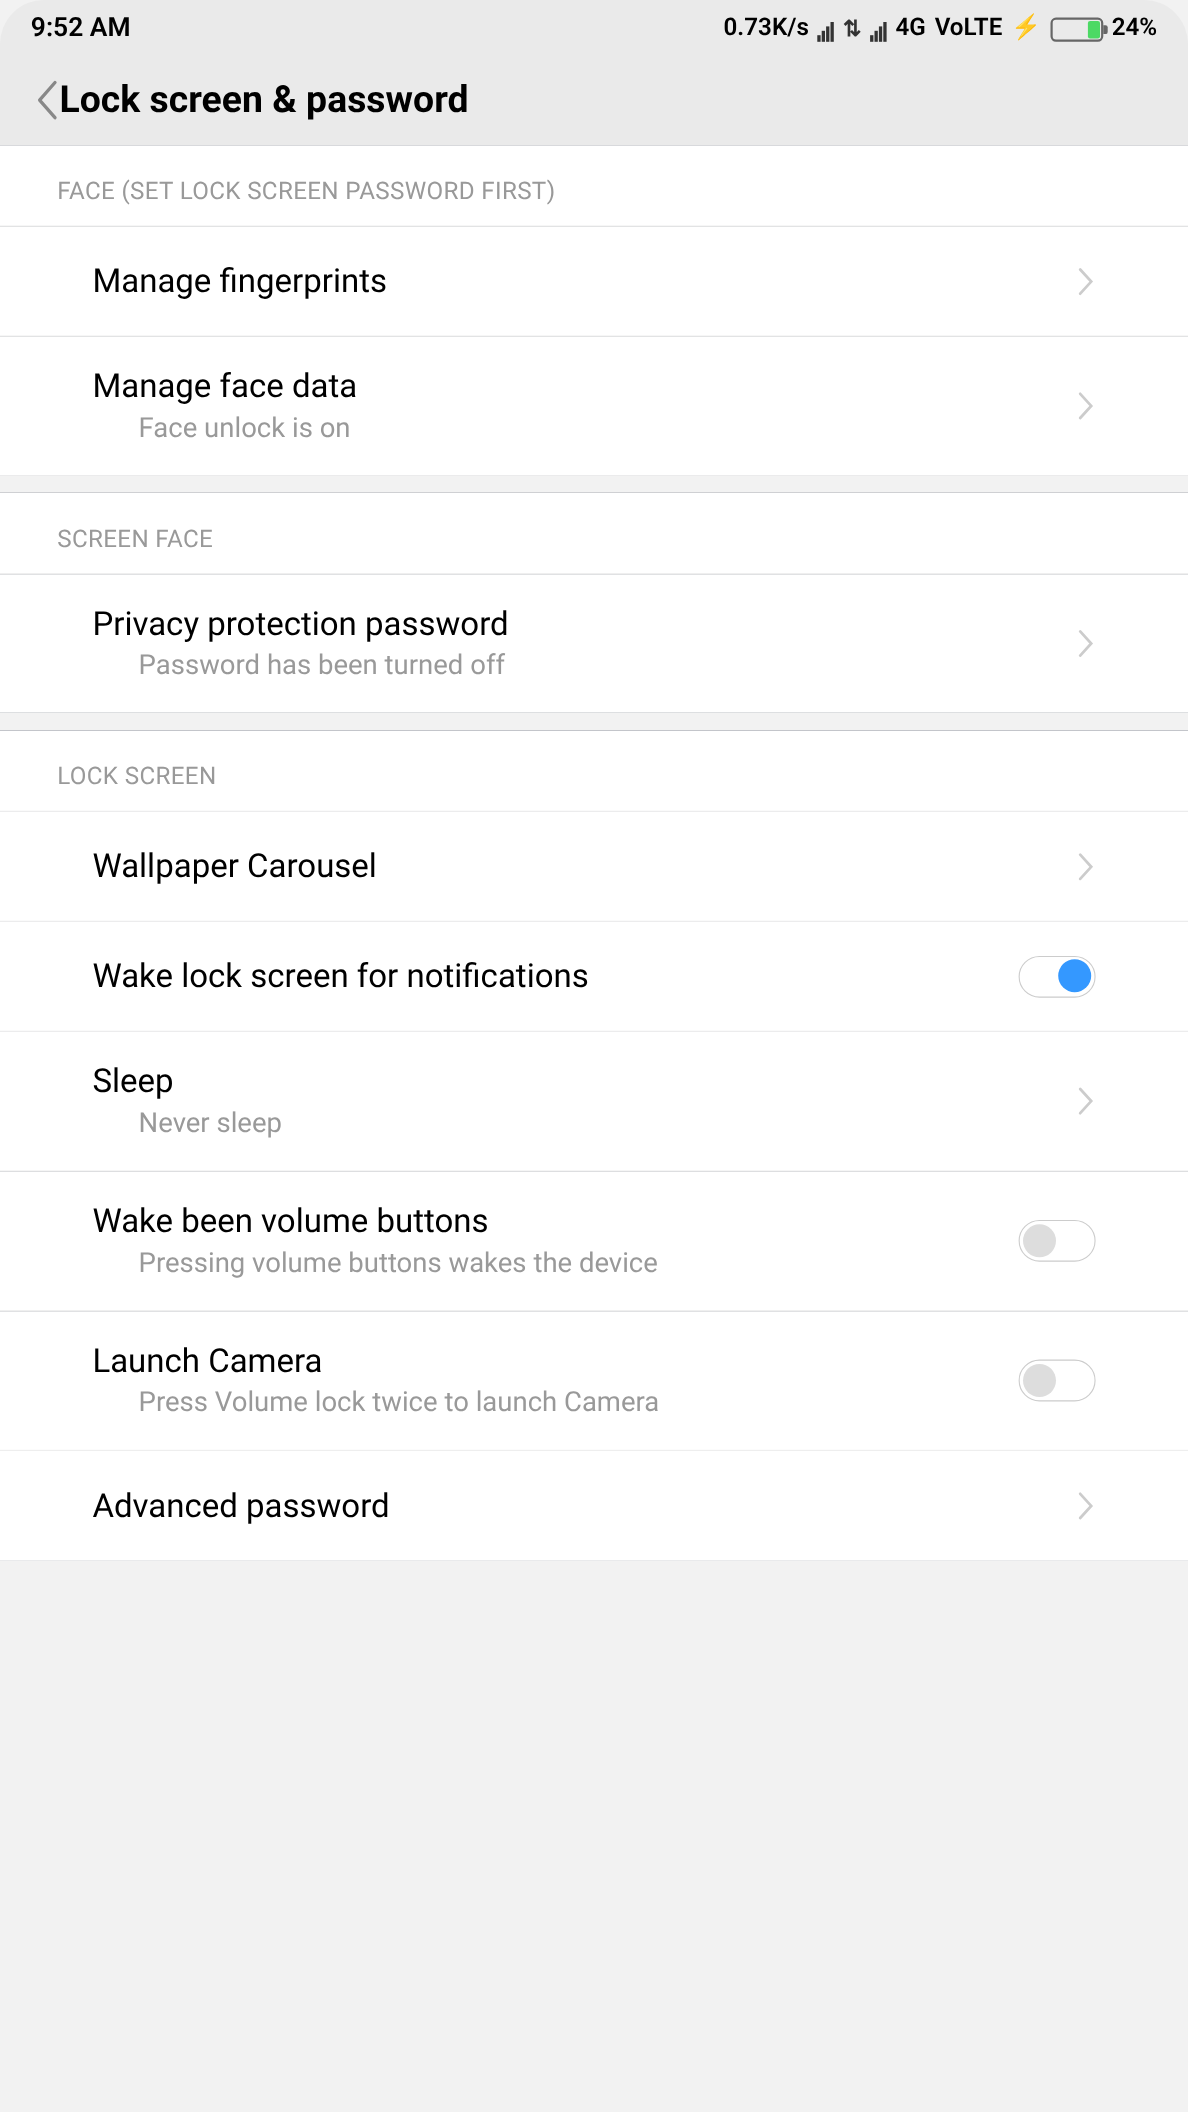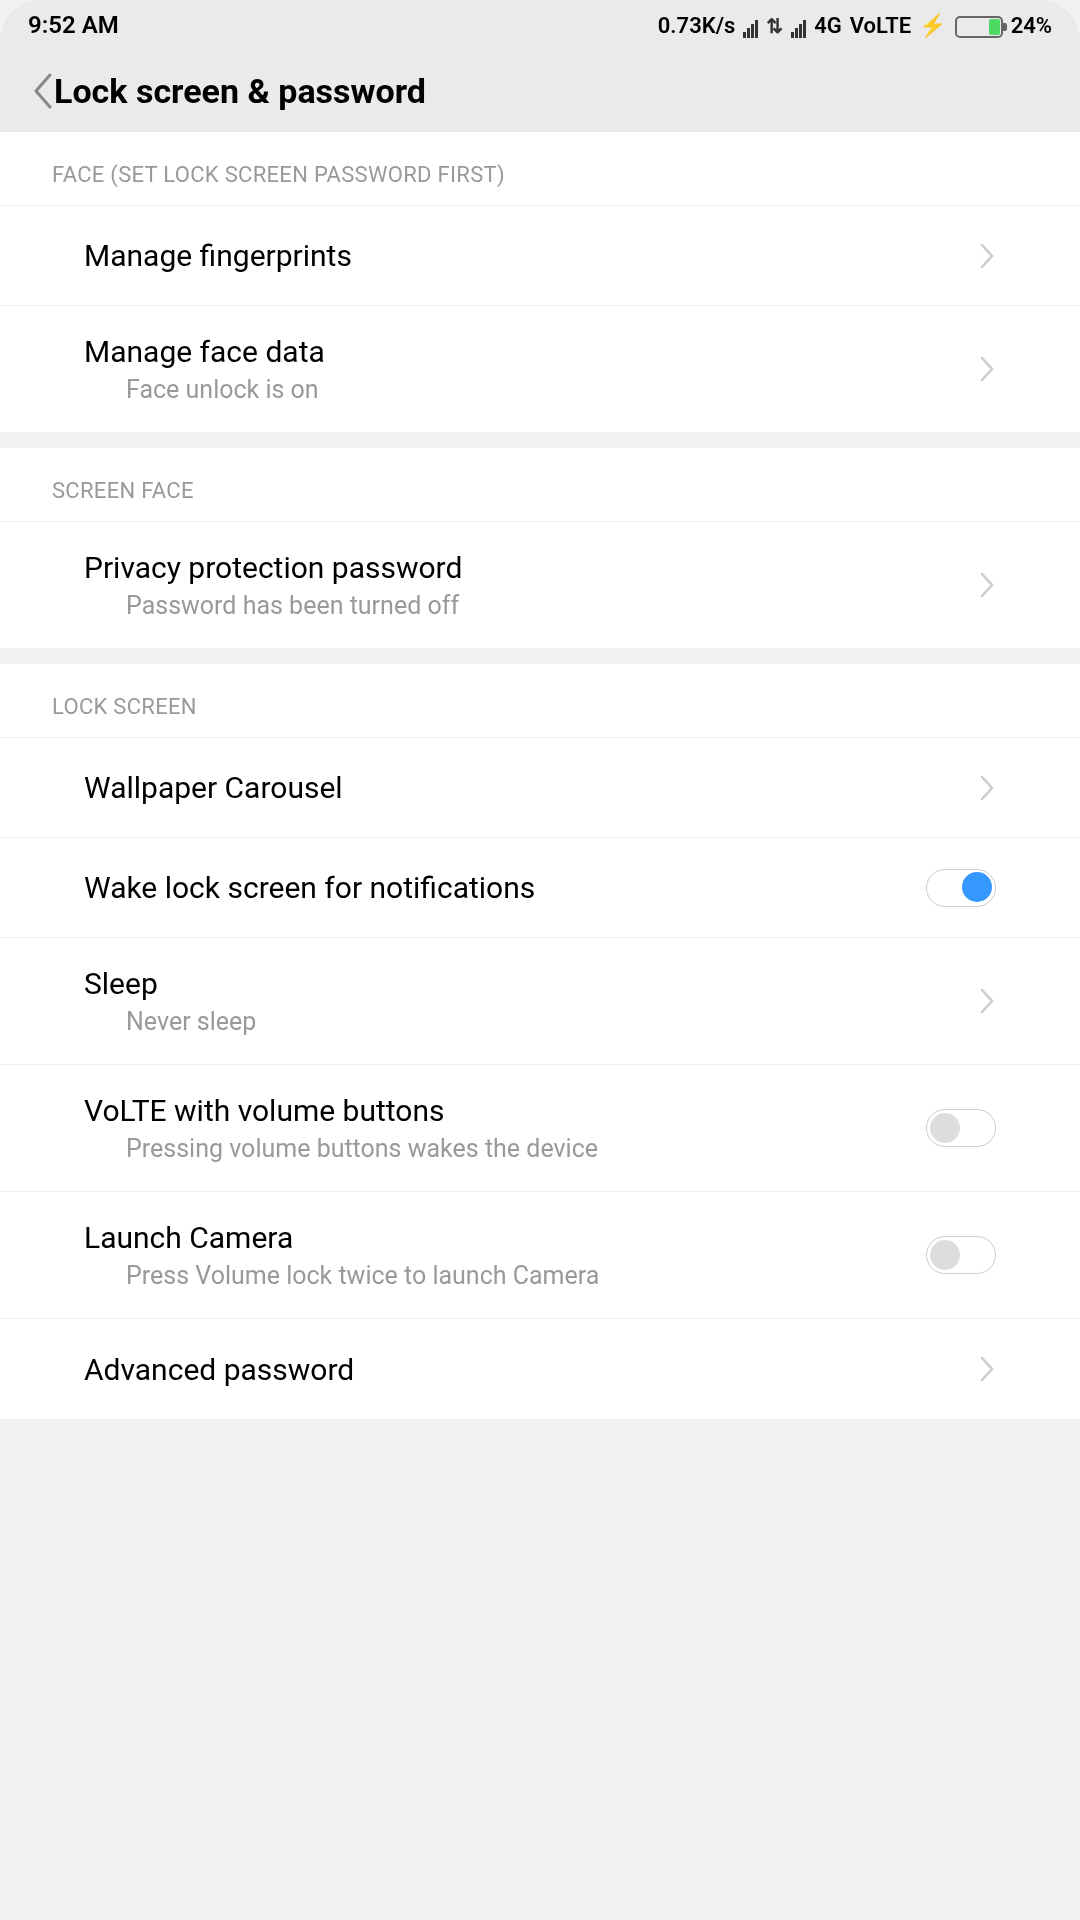--- a/index.html
+++ b/index.html
@@ -268,21 +268,21 @@
       <span class="item-title">Sleep</span>
       <span class="item-subtitle">Never sleep</span>
     </div>
     <svg class="chevron" width="18" height="30" viewBox="0 0 18 30">
         <path d="M4 4 L14 15 L4 26" stroke="#ccc" stroke-width="2.5" fill="none" stroke-linecap="round"></path>
       </svg>
   </div>
 
   <div class="list-item">
     <div class="item-text">
-      <span class="item-title">VoLTE with volume buttons</span>
+      <span class="item-title">Wake been volume buttons</span>
       <span class="item-subtitle">Pressing volume buttons wakes the device</span>
     </div>
     <div class="toggle">
         <div class="toggle-knob"></div>
       </div>
   </div>
 
   <div class="list-item">
     <div class="item-text">
       <span class="item-title">Launch Camera</span>

